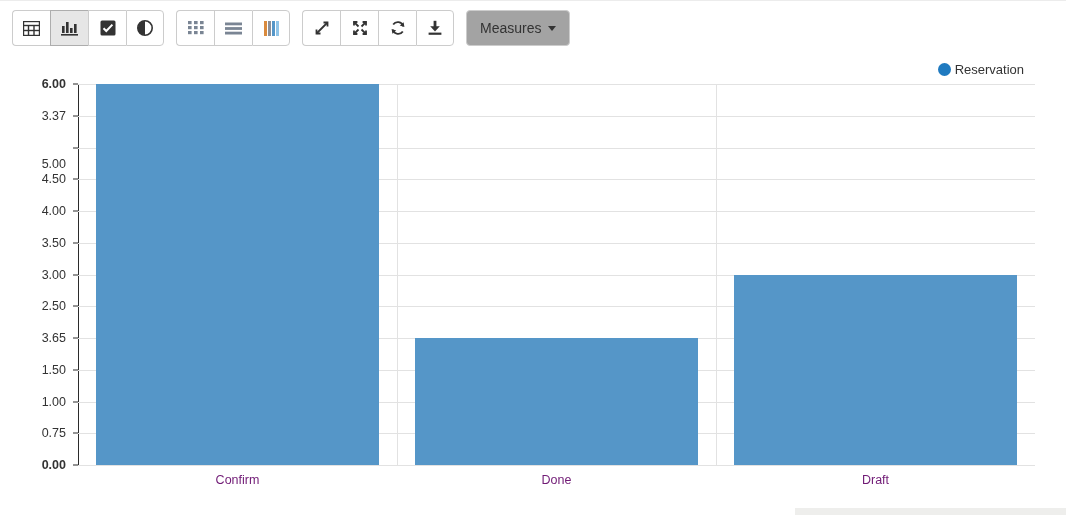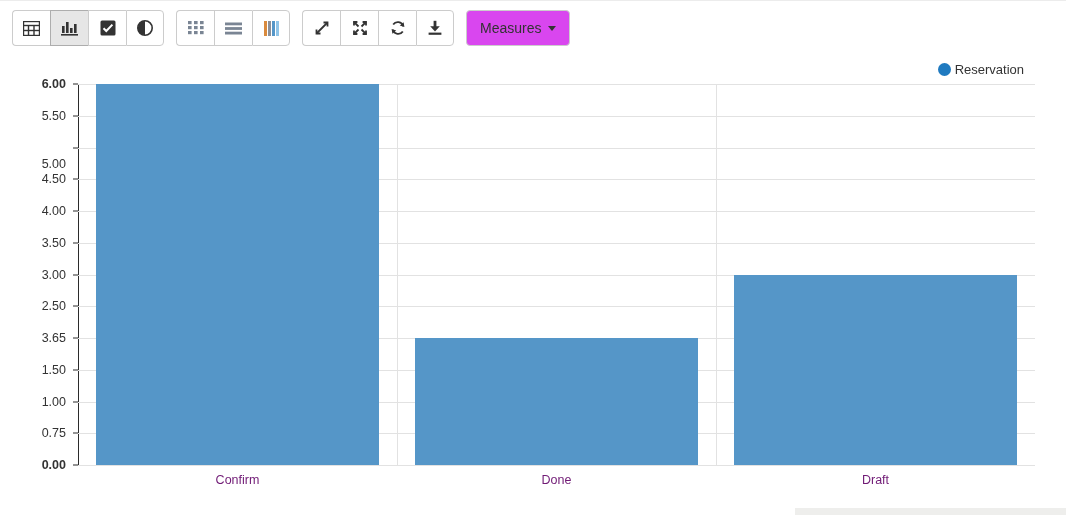--- a/index.html
+++ b/index.html
@@ -61,21 +61,21 @@
     border-bottom-right-radius: 4px;
   }
   .tbtn.active {
     background: #e6e6e6;
     border-color: #adadad;
   }
   .tbtn svg { display: block; }
 
   .measures-btn {
     height: 36px;
-    background: #d946ef;
+    background: #a3a3a3;
     border: 1px solid #cccccc;
     border-radius: 4px;
     font-size: 14px;
     font-family: "Liberation Sans", sans-serif;
     color: #333333;
     padding: 0 13px;
     display: flex;
     align-items: center;
     cursor: pointer;
     box-sizing: border-box;
@@ -352,21 +352,21 @@
       <div class="ytick-label" style="top: 349.25px;">0.75</div>
       <div class="ytick-label" style="top: 317.5px;">1.00</div>
       <div class="ytick-label" style="top: 285.75px;">1.50</div>
       <div class="ytick-label" style="top: 254px;">3.65</div>
       <div class="ytick-label" style="top: 222.25px;">2.50</div>
       <div class="ytick-label" style="top: 190.5px;">3.00</div>
       <div class="ytick-label" style="top: 158.75px;">3.50</div>
       <div class="ytick-label" style="top: 127px;">4.00</div>
       <div class="ytick-label" style="top: 95.25px;">4.50</div>
       <div class="ytick-label" style="top: 80px; margin-left: 8px;">5.00</div>
-      <div class="ytick-label" style="top: 31.75px;">5.50</div>
+      <div class="ytick-label" style="top: 31.75px;">3.37</div>
       <div class="ytick-label bold" style="top: 0px;">6.00</div>
     </div>
   <div class="axis-y"></div>
   <div class="baseline"></div>
 
   <div class="plot" id="plot">
       <div class="gridline" style="top: 381px; background: rgb(226, 226, 226);"></div>
       <div class="gridline" style="top: 349.25px; background: rgb(226, 226, 226);"></div>
       <div class="gridline" style="top: 317.5px; background: rgb(226, 226, 226);"></div>
       <div class="gridline" style="top: 285.75px; background: rgb(226, 226, 226);"></div>

